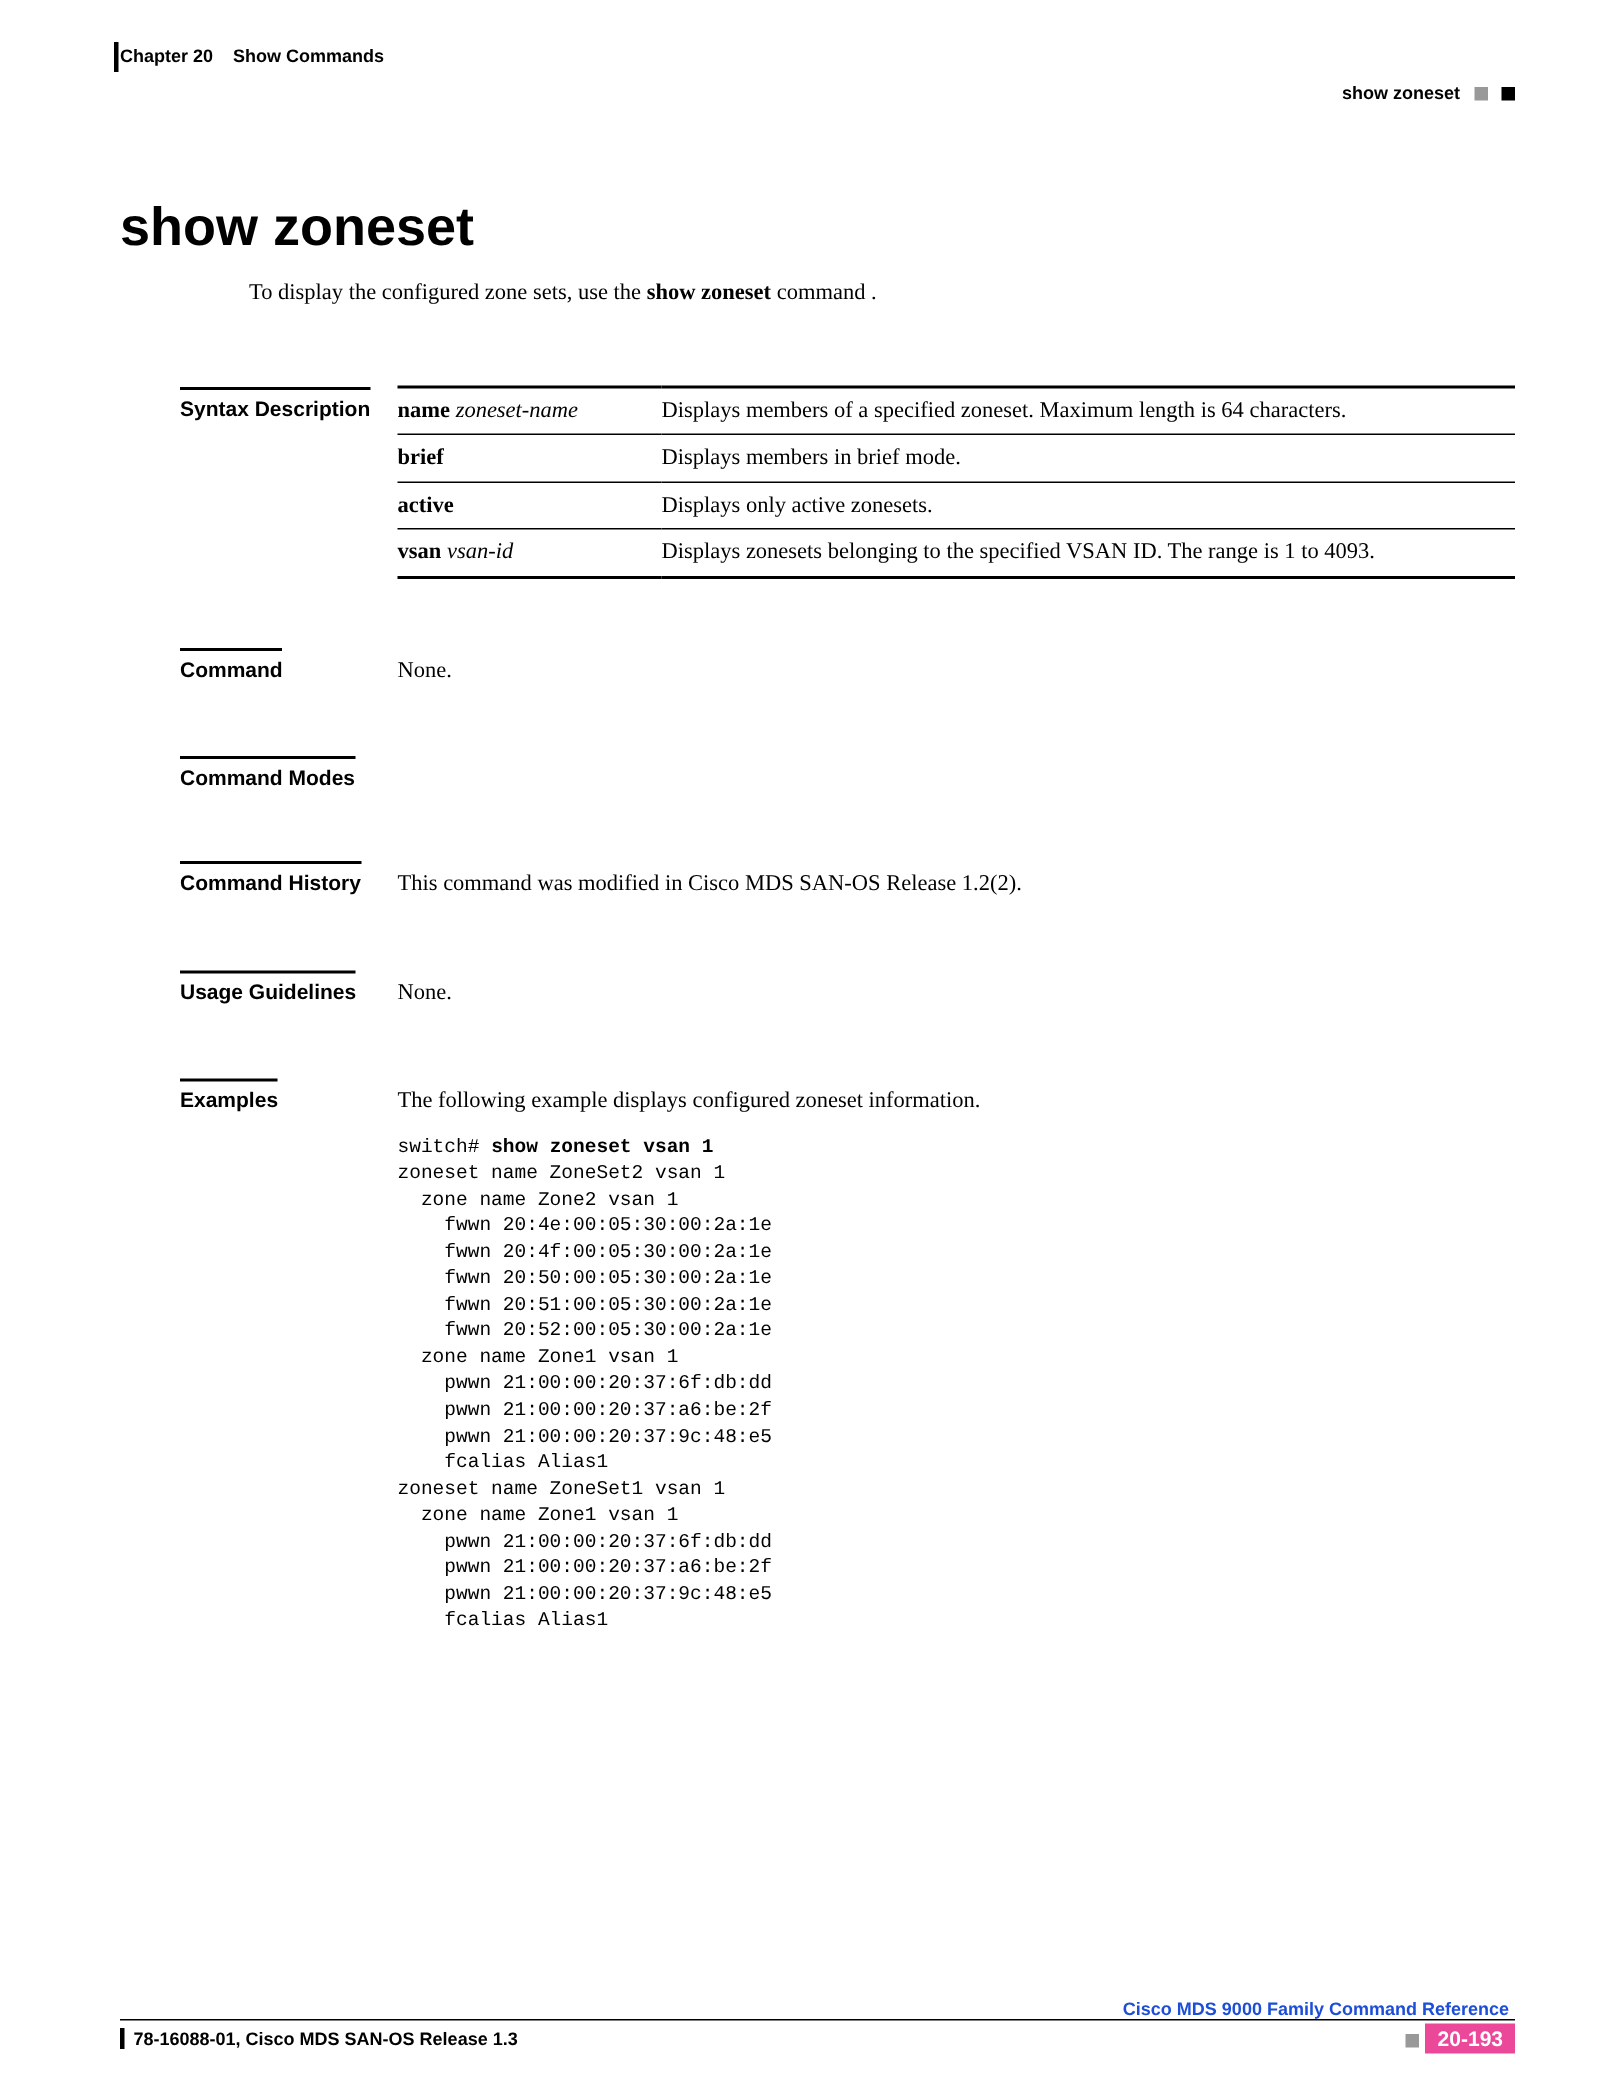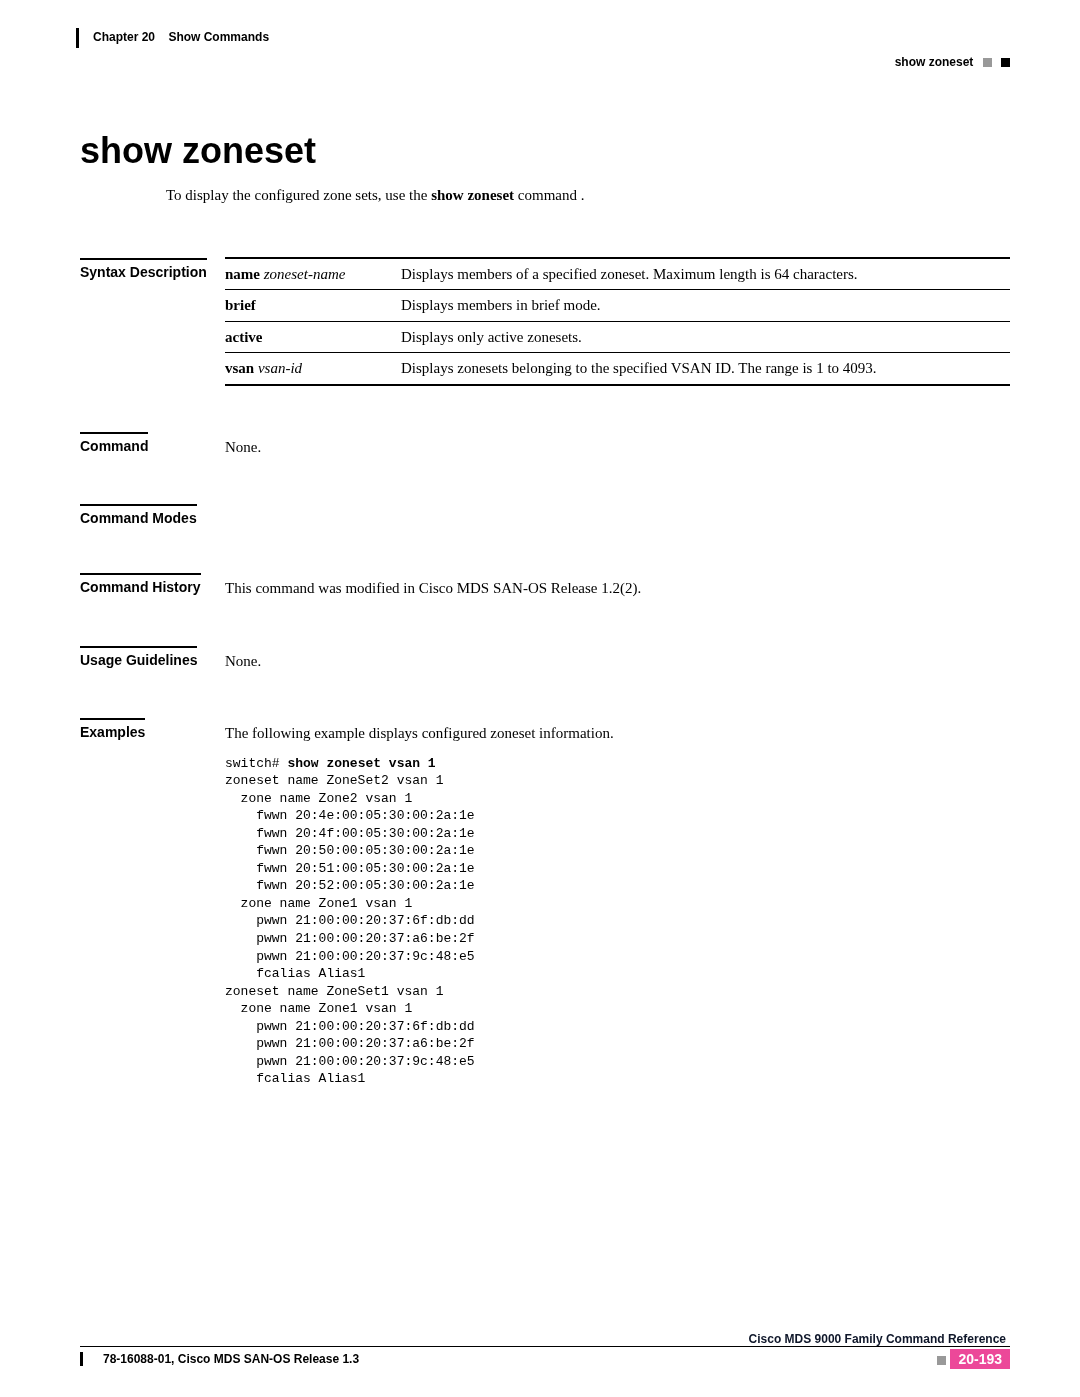--- a/index.html
+++ b/index.html
@@ -21,21 +21,20 @@
     height: 100%;
   }
   .top-header {
     position: absolute;
     top: 30px;
     left: 80px;
     right: 70px;
     font-family: Arial, Helvetica, sans-serif;
     font-size: 12px;
     font-weight: bold;
-    padding-left: 13px;
   }
   .top-header-line {
     position: absolute;
     top: 28px;
     left: 76px;
     width: 3px;
     height: 20px;
     background: #000;
   }
   .top-header .chapter {
@@ -85,20 +84,21 @@
     margin-top: 50px;
     display: flex;
     align-items: flex-start;
   }
   .section.first-section {
     margin-top: 55px;
   }
   .sec-label-col {
     width: 145px;
     flex: 0 0 145px;
+    margin-left: 40px;
   }
   .sec-label {
     font-family: Arial, Helvetica, sans-serif;
     font-size: 14px;
     font-weight: bold;
     border-top: 2px solid #000;
     display: inline-block;
     padding-top: 4px;
     margin-top: -4px;
   }
@@ -151,35 +151,35 @@
     right: 70px;
     font-family: Arial, Helvetica, sans-serif;
     font-size: 12px;
   }
   .footer-rule {
     border-top: 1px solid #000;
     margin-bottom: 4px;
   }
   .footer-top {
     text-align: right;
-    color: #0f172a;
+    color: #1d4ed8;
     font-weight: bold;
     font-size: 12px;
     padding-right: 4px;
   }
   .footer-bot {
     display: flex;
     align-items: center;
     justify-content: space-between;
     margin-top: 2px;
   }
   .footer-left {
     display: flex;
     align-items: center;
-    gap: 20px;
+    gap: 6px;
   }
   .footer-left .bar {
     width: 3px;
     height: 14px;
     background: #000;
   }
   .footer-left .text {
     font-weight: bold;
   }
   .footer-right {

